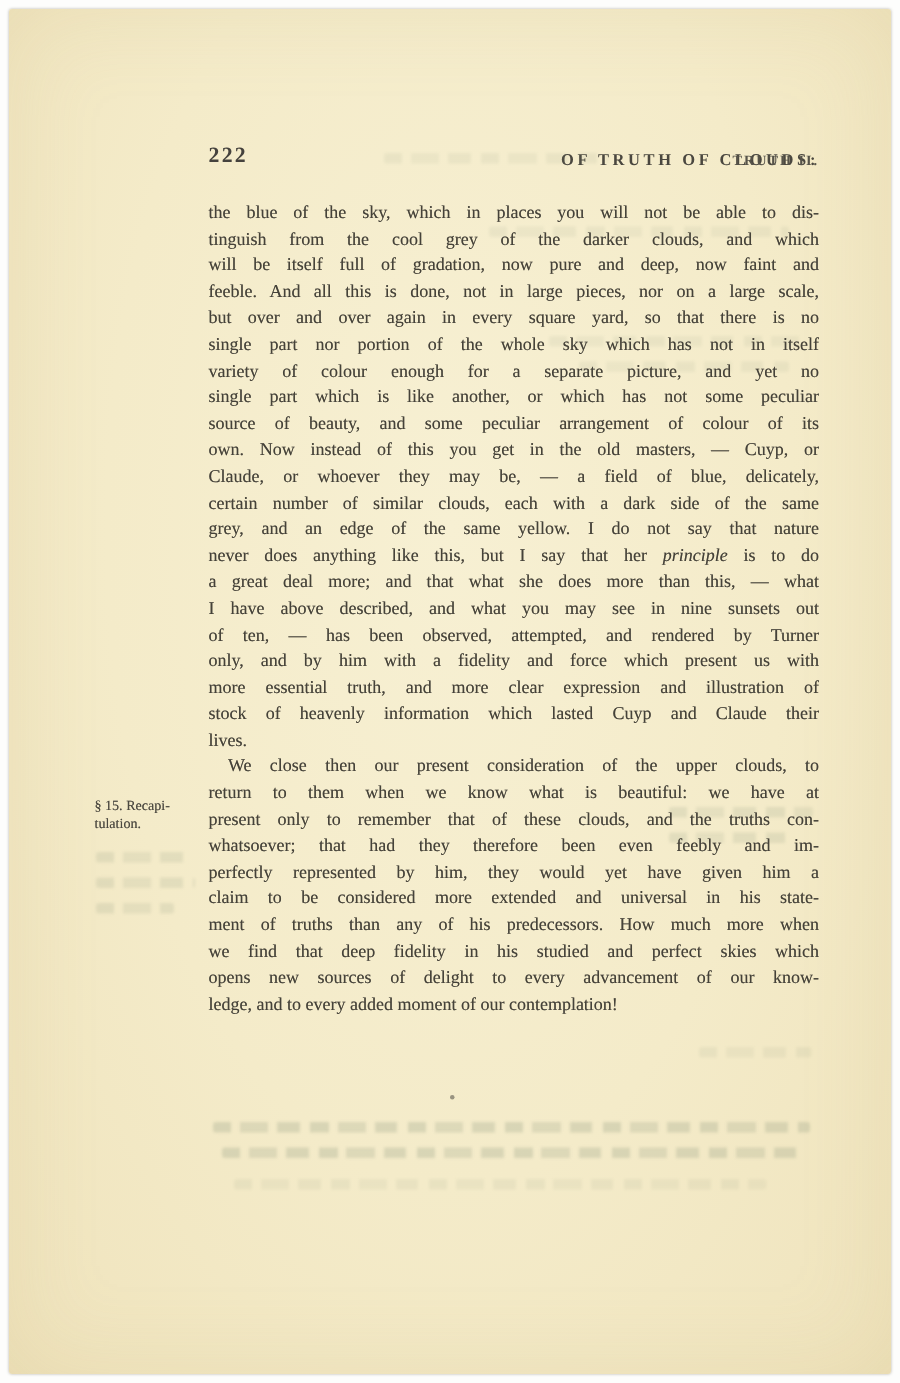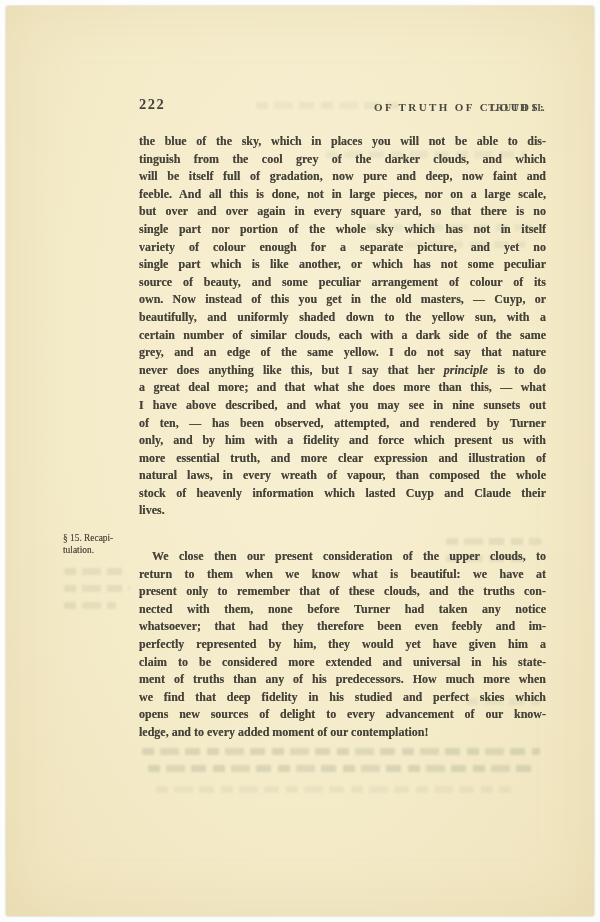--- a/index.html
+++ b/index.html
@@ -38,29 +38,28 @@
   }
   .margin-note {
     position: absolute; left: 57px; top: 526px; width: 74px;
     font-size: 9.4px; line-height: 12px; color: #4c4941;
     text-shadow: 0 0 .3px rgba(70,66,58,.6);
   }
   .text-block {
     position: absolute; left: 133px; top: 127px; width: 407px;
     font-size: 12px; line-height: 17.6px; color: #454239;
     text-shadow: 0 0 .35px rgba(66,62,54,.55);
-    font-weight: bold;
   }
   .line {
     text-align: justify;
     text-align-last: justify;
     white-space: normal;
   }
   .line.last { text-align-last: left; }
-  .line.indent { text-indent: 13px; margin-top: 28px; }
+  .line.indent { text-indent: 13px; }
   
   .ghost { position: absolute; filter: blur(1.1px); opacity: .5; }
   .ghost .g-line {
     height: 7px; margin-bottom: 10px; border-radius: 2px;
     background: repeating-linear-gradient(90deg,
       rgba(128,142,116,.32) 0 12px, rgba(128,142,116,0) 12px 18px,
       rgba(128,142,116,.27) 18px 37px, rgba(128,142,116,0) 37px 43px,
       rgba(128,142,116,.31) 43px 58px, rgba(128,142,116,0) 58px 65px);
   }
   .ghost.strong { opacity: .75; }
@@ -123,38 +122,36 @@
           <div class="line">the blue of the sky, which in places you will not be able to dis-</div>
           <div class="line">tinguish from the cool grey of the darker clouds, and which</div>
           <div class="line">will be itself full of gradation, now pure and deep, now faint and</div>
           <div class="line">feeble. And all this is done, not in large pieces, nor on a large scale,</div>
           <div class="line">but over and over again in every square yard, so that there is no</div>
           <div class="line">single part nor portion of the whole sky which has not in itself</div>
           <div class="line">variety of colour enough for a separate picture, and yet no</div>
           <div class="line">single part which is like another, or which has not some peculiar</div>
           <div class="line">source of beauty, and some peculiar arrangement of colour of its</div>
           <div class="line">own. Now instead of this you get in the old masters, — Cuyp, or</div>
-          <div class="line">beautifully, and uniformly shaded down to the yellow sun, with a</div>
+          <div class="line">Claude, or whoever they may be, — a field of blue, delicately,</div>
           <div class="line">certain number of similar clouds, each with a dark side of the same</div>
           <div class="line">grey, and an edge of the same yellow. I do not say that nature</div>
           <div class="line"><span>never does anything like this, but I say that her </span><span style="font-style: italic;">principle</span><span> is to do</span></div>
           <div class="line">a great deal more; and that what she does more than this, — what</div>
           <div class="line">I have above described, and what you may see in nine sunsets out</div>
           <div class="line">of ten, — has been observed, attempted, and rendered by Turner</div>
           <div class="line">only, and by him with a fidelity and force which present us with</div>
           <div class="line">more essential truth, and more clear expression and illustration of</div>
-          <div class="line">natural laws, in every wreath of vapour, than composed the whole</div>
           <div class="line">stock of heavenly information which lasted Cuyp and Claude their</div>
           <div class="line last">lives.</div>
         </div>
       <div>
           <div class="line indent">We close then our present consideration of the upper clouds, to</div>
           <div class="line">return to them when we know what is beautiful: we have at</div>
           <div class="line">present only to remember that of these clouds, and the truths con-</div>
-          <div class="line">nected with them, none before Turner had taken any notice</div>
           <div class="line">whatsoever; that had they therefore been even feebly and im-</div>
           <div class="line">perfectly represented by him, they would yet have given him a</div>
           <div class="line">claim to be considered more extended and universal in his state-</div>
           <div class="line">ment of truths than any of his predecessors. How much more when</div>
           <div class="line">we find that deep fidelity in his studied and perfect skies which</div>
           <div class="line">opens new sources of delight to every advancement of our know-</div>
           <div class="line last">ledge, and to every added moment of our contemplation!</div>
         </div>
     </div>
 

